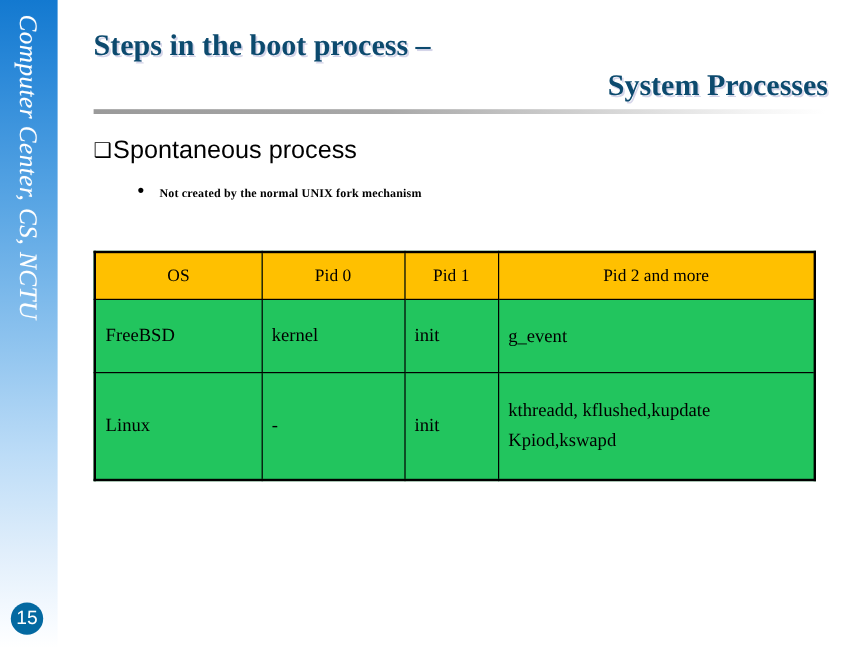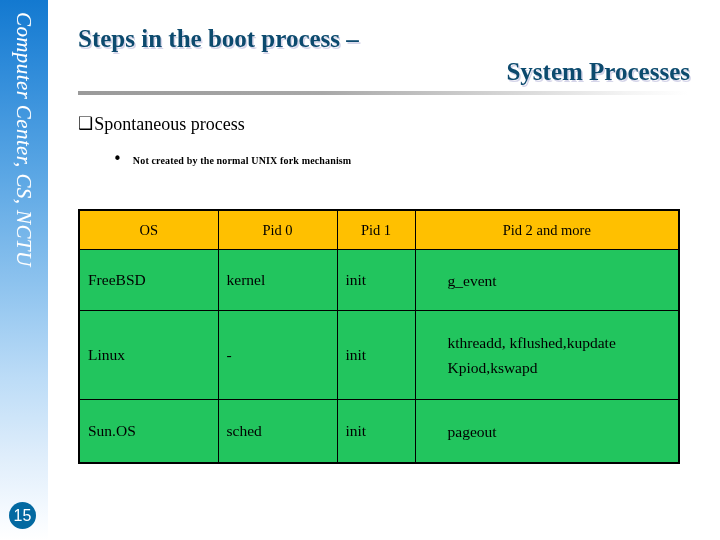--- a/index.html
+++ b/index.html
@@ -131,22 +131,22 @@
   }
   #bullet-1 .sq-bullet {
     font-family: "DejaVu Sans", sans-serif;
     font-size: 17px;
     line-height: 1;
     margin-right: 1px;
     position: relative;
     top: -1px;
   }
   #bullet-1 .b1-text {
-    font-family: Liberation Serif, serif;
-    font-size: 18px;
+    font-family: Liberation Sans, sans-serif;
+    font-size: 21px;
   }
 
   #bullet-2 {
     position: absolute;
     left: 113px;
     top: 152px;
     display: flex;
     align-items: baseline;
     color: #000000;
     white-space: nowrap;
@@ -197,21 +197,21 @@
   }
   #proc-table tbody td {
     text-align: left;
     font-size: 15.5px;
     padding: 11px 8px;
   }
   #proc-table tbody tr.r-freebsd td { height: 38px; }
   #proc-table tbody tr.r-linux   td { height: 66px; }
   #proc-table tbody tr.r-sunos   td { height: 40px; }
 
-  .cell-multiline { line-height: 25px; margin-left: 24px; }
+  .cell-multiline { line-height: 25px; }
 </style>
 </head>
 <body>
 
 <div id="slide">
 
   <div id="sidebar">
     <div id="sidebar-label">Computer Center, CS, NCTU</div>
   </div>
 
@@ -259,24 +259,16 @@
       </tr>
       <tr class="r-linux">
         <td>Linux</td>
         <td>-</td>
         <td>init</td>
         <td>
           <div class="cell-multiline">kthreadd, kflushed,kupdate</div>
           <div class="cell-multiline">Kpiod,kswapd</div>
         </td>
       </tr>
-      <tr class="r-sunos">
-        <td>Sun.OS</td>
-        <td>sched</td>
-        <td>init</td>
-        <td>
-          <div class="cell-multiline">pageout</div>
-        </td>
-      </tr>
     </tbody>
   </table>
 
 </div>
 
 </body></html>

